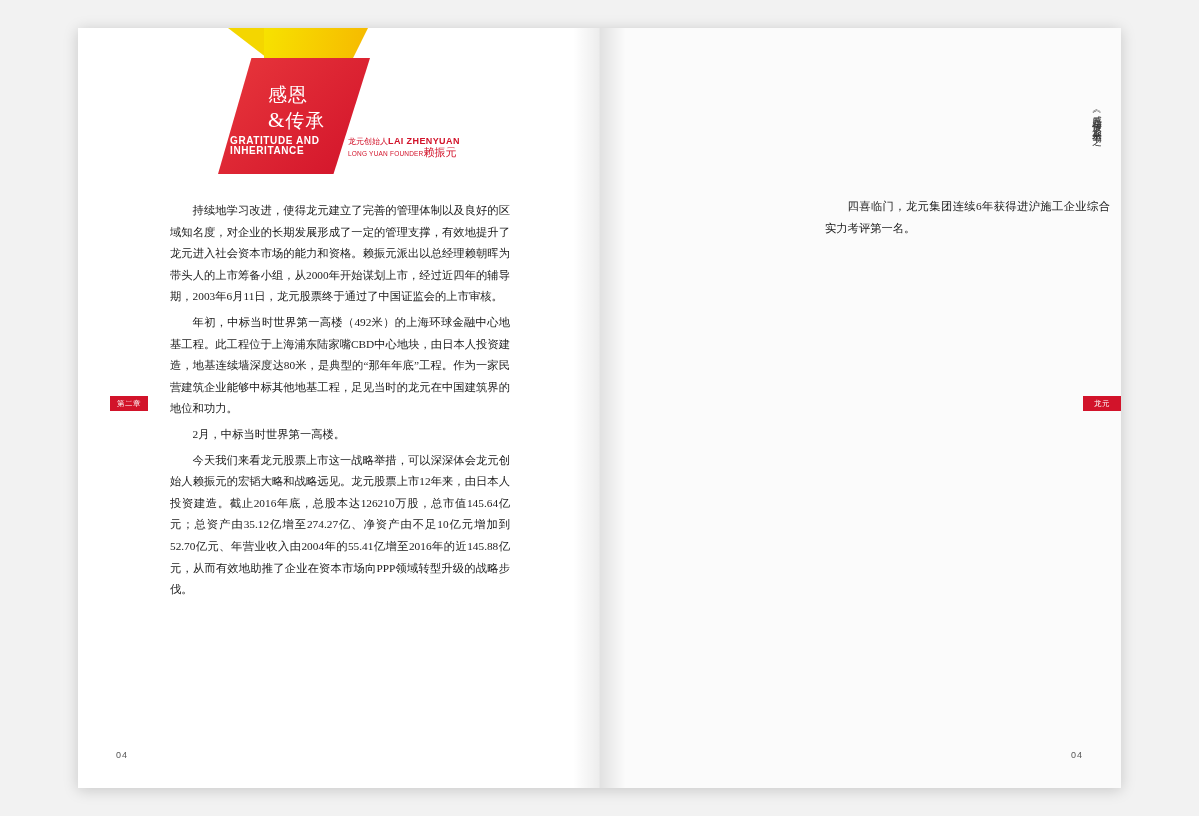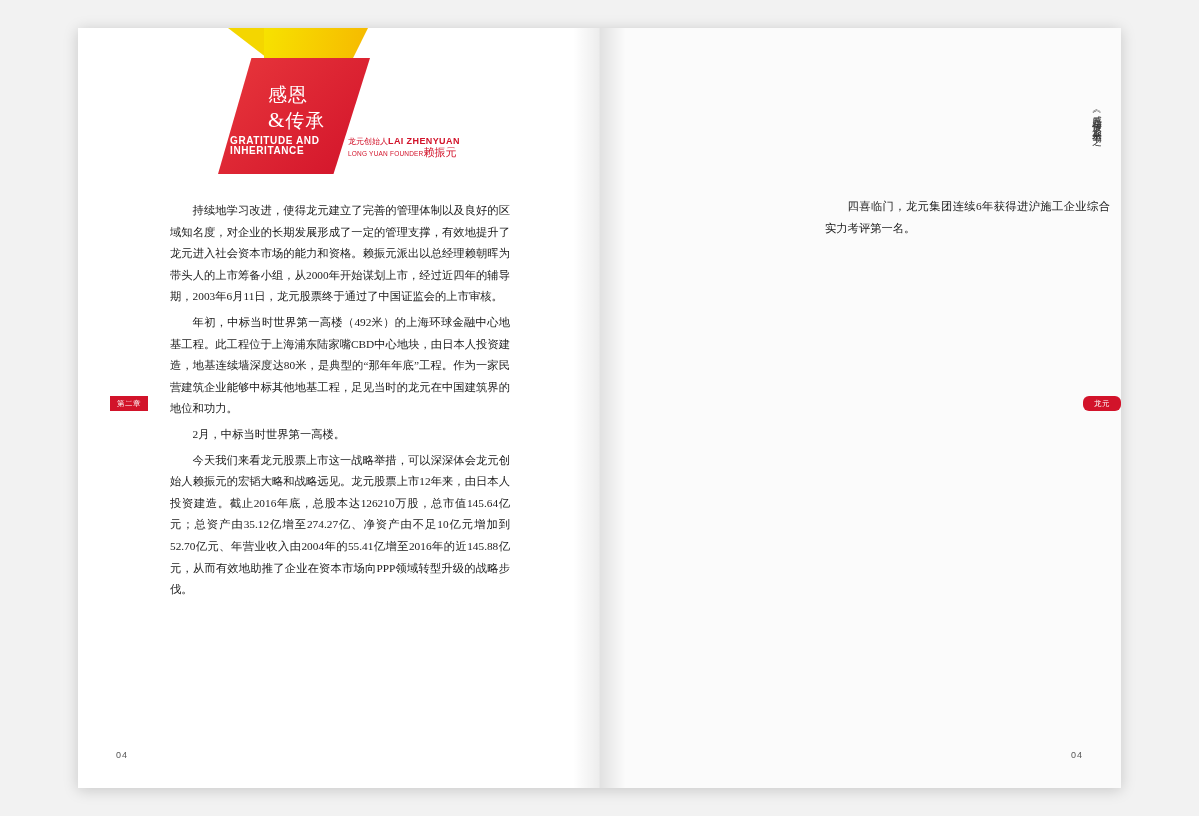--- a/index.html
+++ b/index.html
@@ -207,21 +207,20 @@
     right: 0;
     top: 368px;
     width: 38px;
     height: 15px;
     background: #d2132a;
     color: #ffffff;
     font-size: 7.5px;
     line-height: 15px;
     text-align: center;
     letter-spacing: 0.5px;
-    border-radius: 6px;
   }
   .vert-title {
     position: absolute;
     right: 18px;
     top: 78px;
     writing-mode: vertical-rl;
     font-size: 9.5px;
     letter-spacing: 2px;
     color: #333333;
     height: 150px;

